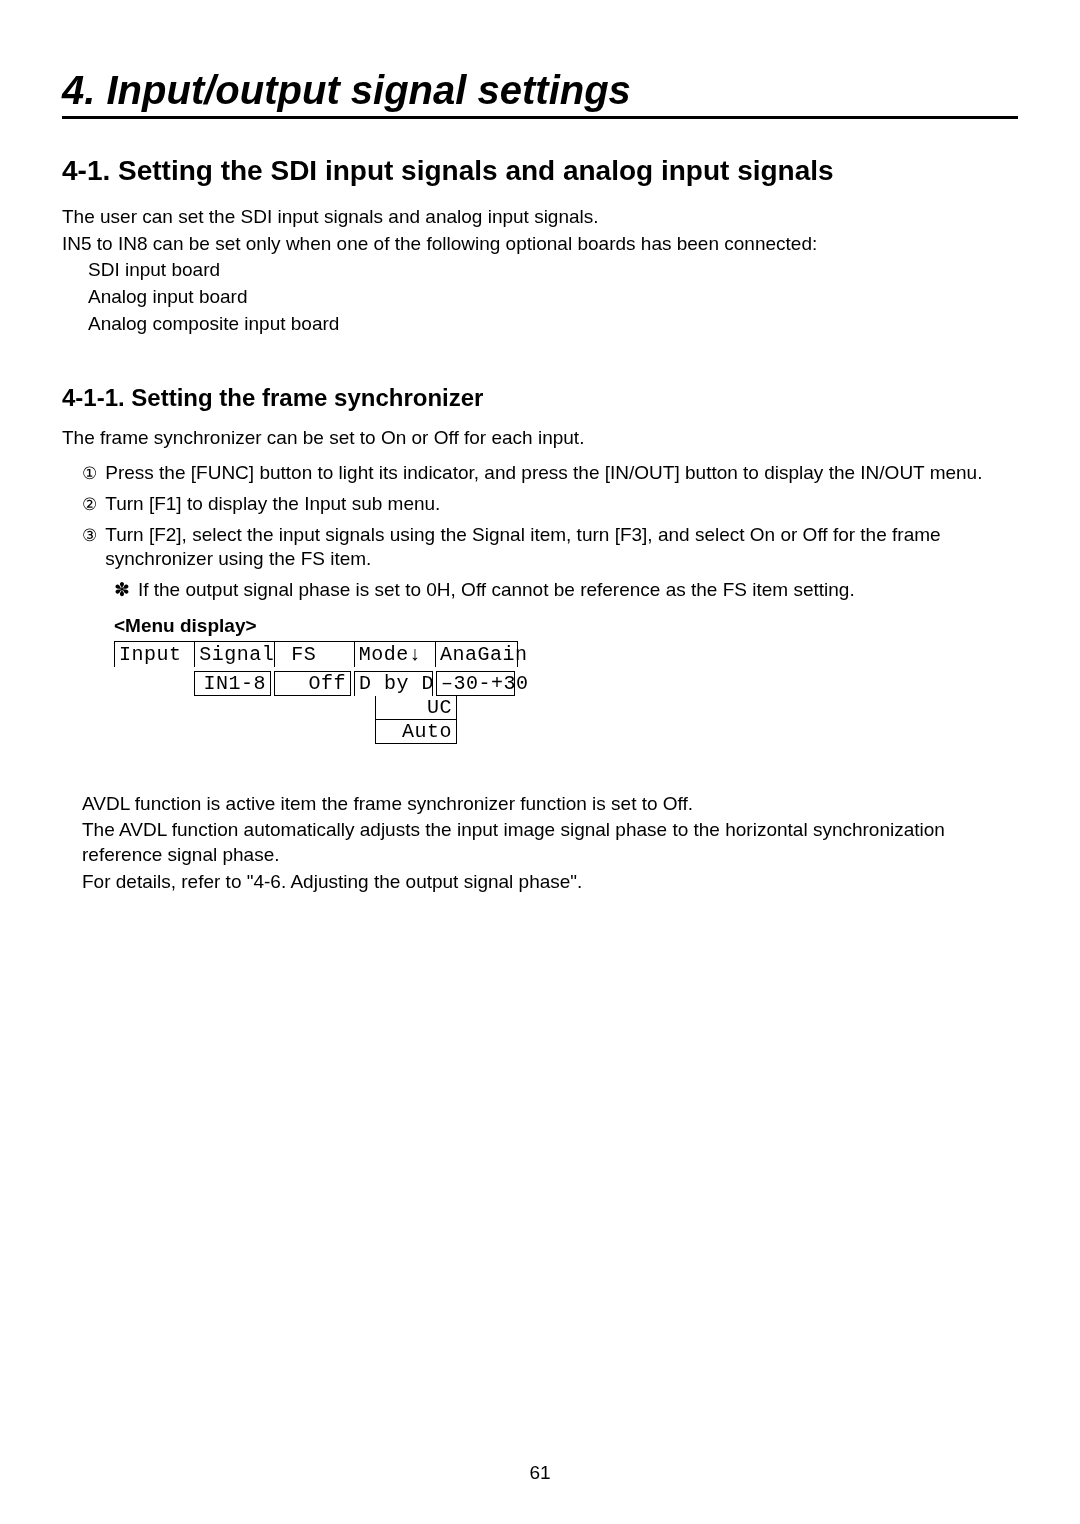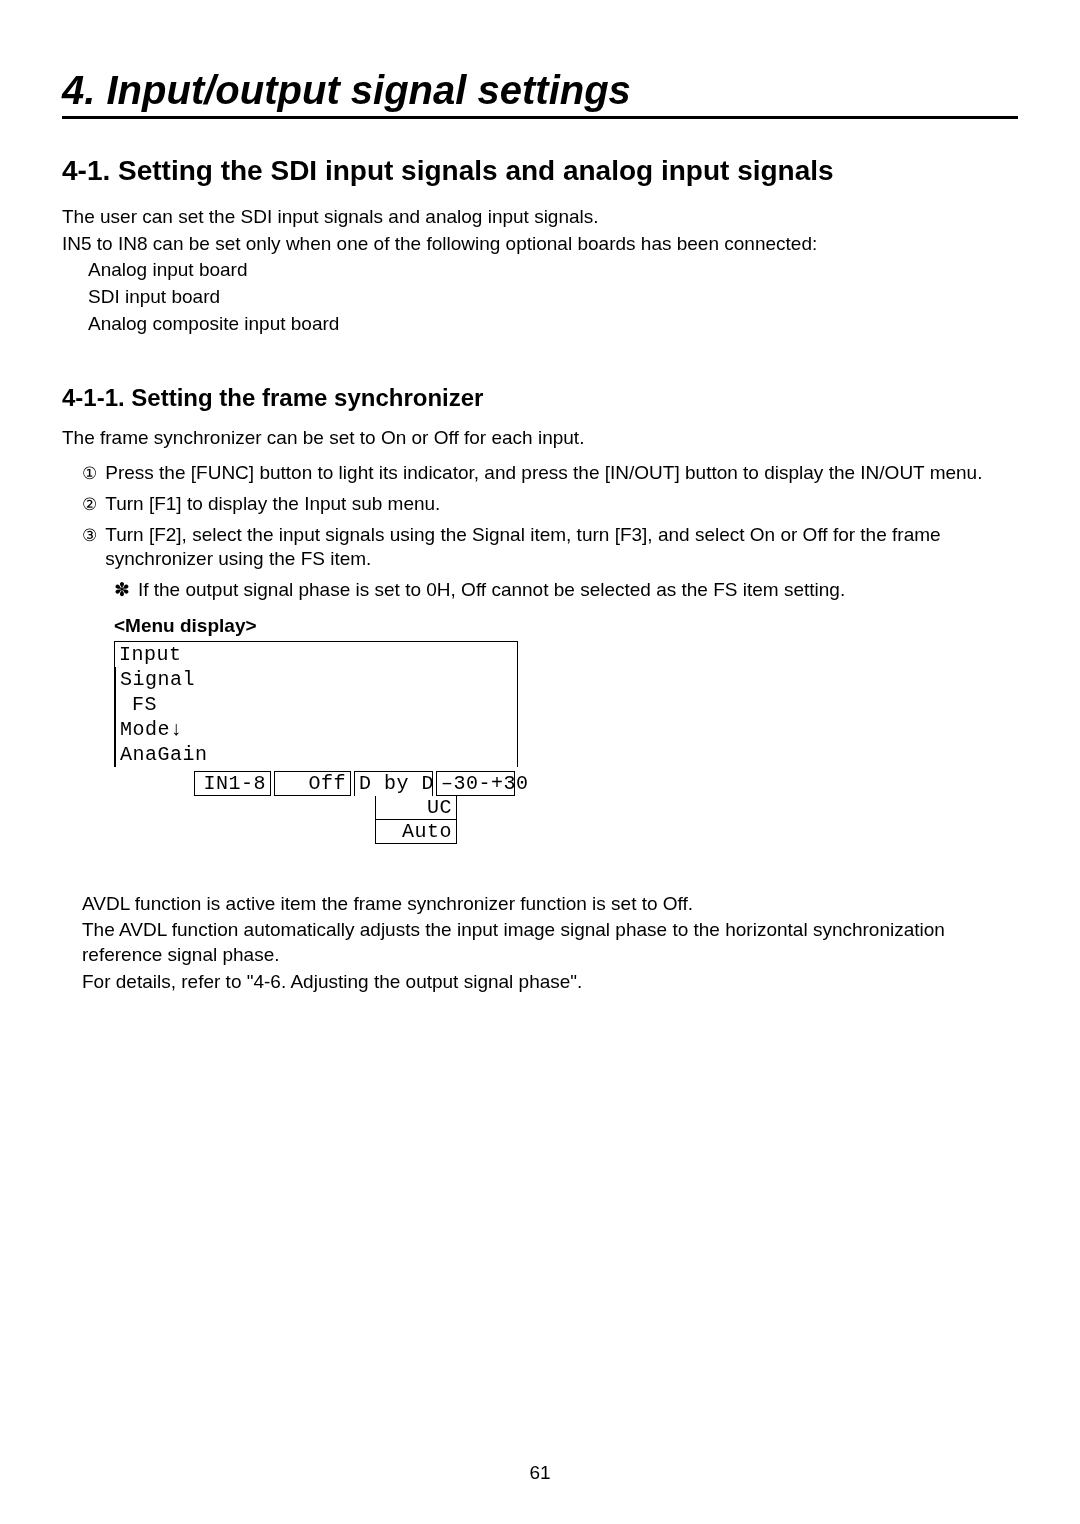--- a/index.html
+++ b/index.html
@@ -80,21 +80,20 @@
     font-family: "Courier New", Courier, monospace;
     font-size: 20px;
     letter-spacing: 0.5px;
   }
   .menu-row1 {
     display: flex;
     border-top: 1px solid #000;
     border-left: 1px solid #000;
     border-right: 1px solid #000;
     width: 404px;
-    flex-direction: column;
   }
   .menu-row2 {
     display: flex;
     border-top: 1px solid #000;
     border-bottom: 1px solid #000;
     border-left: 1px solid #000;
     border-right: 1px solid #000;
     width: 404px;
   }
   .mh-cell { border-left: 1px solid #000; text-align: left; padding: 1px 4px; white-space: pre; }
@@ -145,22 +144,22 @@
 <body>
 
 <div class="page">
   <h1 class="chapter-title">4. Input/output signal settings</h1>
 
   <h2 class="section-title">4-1. Setting the SDI input signals and analog input signals</h2>
 
   <div class="body-text">
     <div class="para">The user can set the SDI input signals and analog input signals.</div>
     <div class="para">IN5 to IN8 can be set only when one of the following optional boards has been connected:</div>
+    <div class="para indent1">SDI input board</div>
     <div class="para indent1">Analog input board</div>
-    <div class="para indent1">SDI input board</div>
     <div class="para indent1">Analog composite input board</div>
   </div>
 
   <h3 class="sub-title">4-1-1. Setting the frame synchronizer</h3>
 
   <div class="body-text">
     <div class="para">The frame synchronizer can be set to On or Off for each input.</div>
 
     <div class="numbered-list">
       <div class="num-row">
@@ -170,21 +169,21 @@
       <div class="num-row">
         <span class="num-circ">②</span>
         <span class="txt">Turn [F1] to display the Input sub menu.</span>
       </div>
       <div class="num-row">
         <span class="num-circ">③</span>
         <span class="txt">Turn [F2], select the input signals using the Signal item, turn [F3], and select On or Off for the frame synchronizer using the FS item.</span>
       </div>
       <div class="note-row">
         <span class="sym">✽</span>
-        <span class="txt">If the output signal phase is set to 0H, Off cannot be selected as the FS item setting.</span>
+        <span class="txt">If the output signal phase is set to 0H, Off cannot be reference as the FS item setting.</span>
       </div>
     </div>
   </div>
 
   <div class="menu-label">&lt;Menu display&gt;</div>
 
   <div class="menu-display">
     <div class="menu-row1">
       <div class="mh-cell first c-w1">Input</div>
       <div class="mh-cell c-w2">Signal</div>

